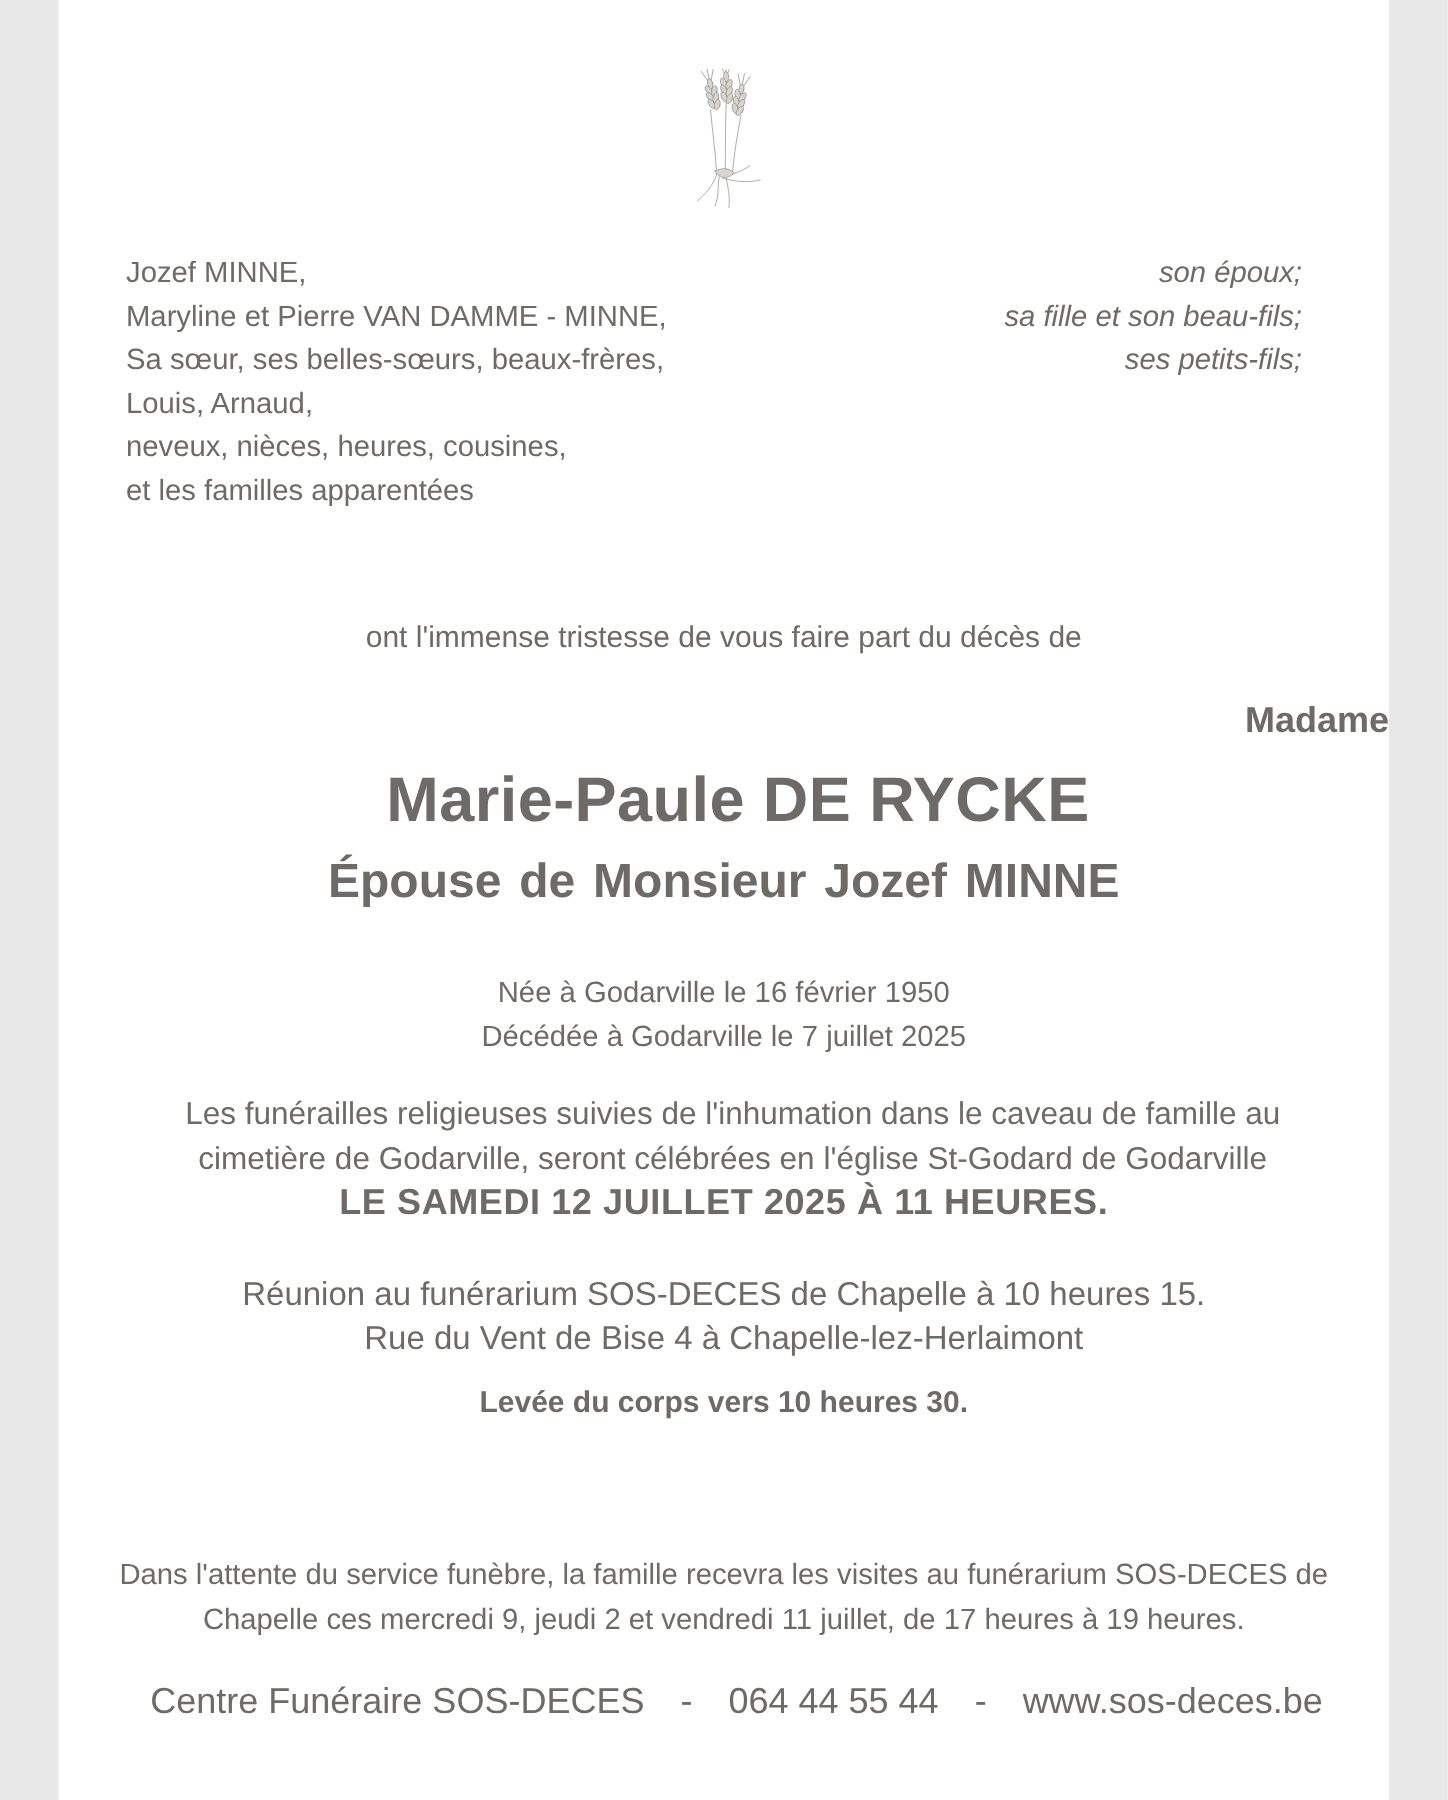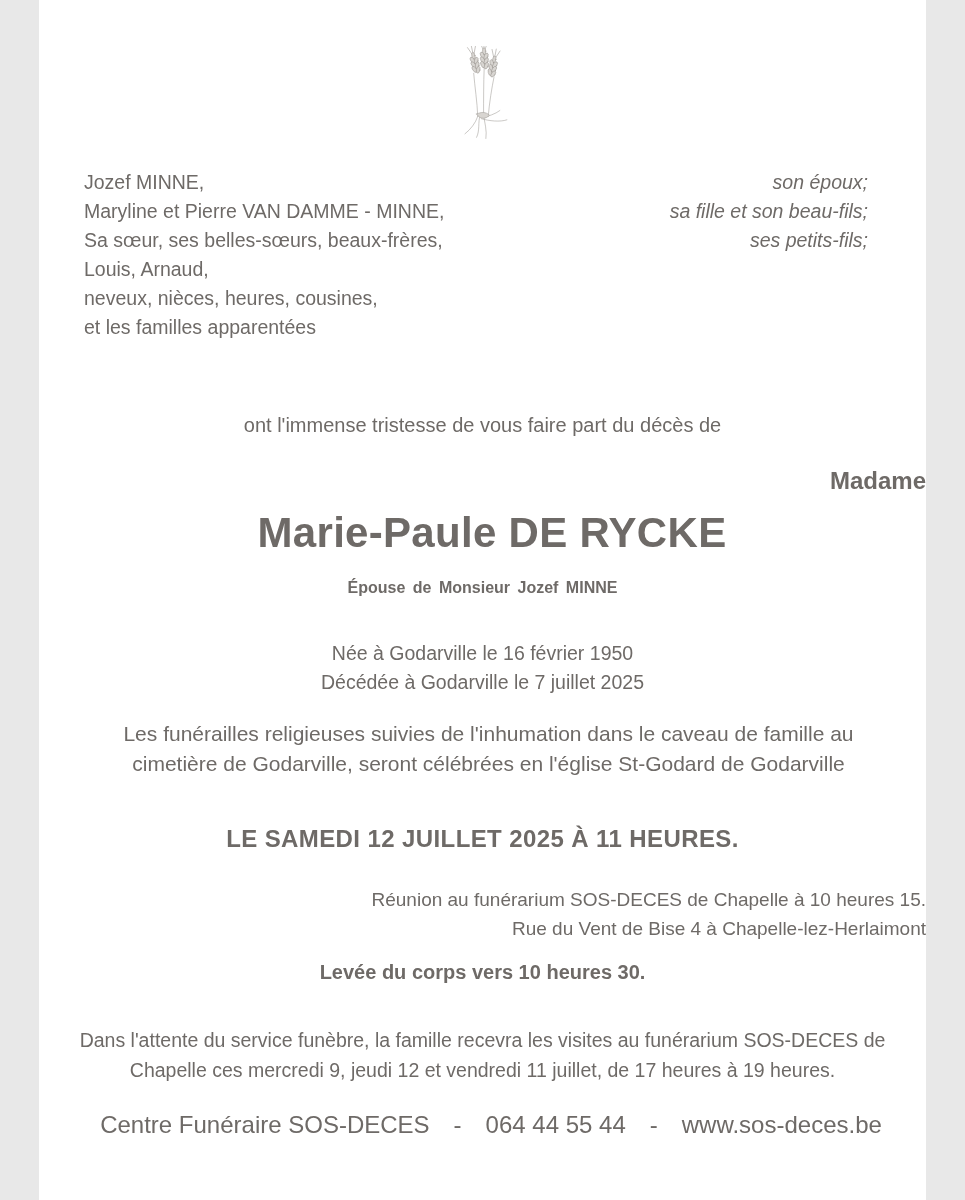--- a/index.html
+++ b/index.html
@@ -15,27 +15,27 @@
     display:flex; justify-content:space-between; align-items:flex-start;
     margin:22px 58px 0 45px;
   }
   .family-left { font-size:19.5px; line-height:29px; }
   .family-right { font-size:19.5px; line-height:29px; font-style:italic; text-align:right; }
 
   .center { text-align:center; }
   .announcement { margin-top:72px; font-size:20px; }
   .honorific { margin-top:30px; font-size:24px; font-weight:bold;text-align:right; }
   .deceased { margin-top:14px; font-size:42px; font-weight:bold; letter-spacing:0.3px;padding-left:19px; }
-  .spouse { margin-top:22px; font-size:16px; font-weight:bold; word-spacing:3px; }
+  .spouse { margin-top:12px; font-size:32px; font-weight:bold; word-spacing:3px; }
   .dates { margin-top:42px; font-size:19.5px; line-height:29px; }
   .funeral { margin-top:22px; font-size:21px; line-height:30px;padding-left:12px; }
-  .ceremony { margin-top:46px; font-size:24px; font-weight:bold; letter-spacing:0.4px; }
-  .meeting { margin-top:32px; font-size:19px; line-height:29px;text-align:right; }
+  .ceremony { font-size:24px; font-weight:bold; letter-spacing:0.4px; }
+  .meeting { margin-top:32px; font-size:22px; line-height:29px; }
   .levee { margin-top:18px; font-size:20px; font-weight:bold; }
-  .visits { margin-top:41px; font-size:19.5px; line-height:30px; }
+  .visits { margin-top:88px; font-size:19.5px; line-height:30px; }
   .footer { margin-top:26px; font-size:24px; display:flex; justify-content:center; align-items:baseline; gap:24px;padding-left:17px; }
 </style>
 </head>
 <body>
 
 <div class="page">
 
   <div class="icon-row">
     <span>
       <svg viewBox="0 0 110 170" width="64" height="100" fill="#d8d5d1" stroke="#9b9792" stroke-width="0.9" stroke-linecap="round">
@@ -127,21 +127,21 @@
 
   <div class="center meeting">
     <div>Réunion au funérarium SOS-DECES de Chapelle à 10 heures 15.</div>
     <div>Rue du Vent de Bise 4 à Chapelle-lez-Herlaimont</div>
   </div>
 
   <div class="center levee">Levée du corps vers 10 heures 30.</div>
 
   <div class="center visits">
     <div>Dans l'attente du service funèbre, la famille recevra les visites au funérarium SOS-DECES de</div>
-    <div>Chapelle ces mercredi 9, jeudi 12 et vendredi 11 juillet, de 17 heures à 19 heures.</div>
+    <div>Chapelle ces mercredi 9, jeudi 2 et vendredi 11 juillet, de 17 heures à 19 heures.</div>
   </div>
 
   <div class="footer">
     <span>Centre Funéraire SOS-DECES</span>
     <span>-</span>
     <span>064 44 55 44</span>
     <span>-</span>
     <span>www.sos-deces.be</span>
   </div>
 

